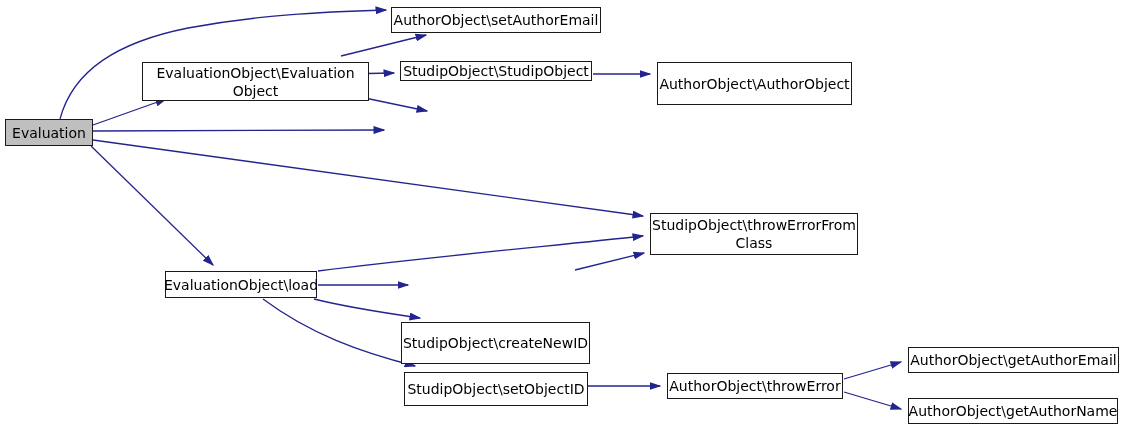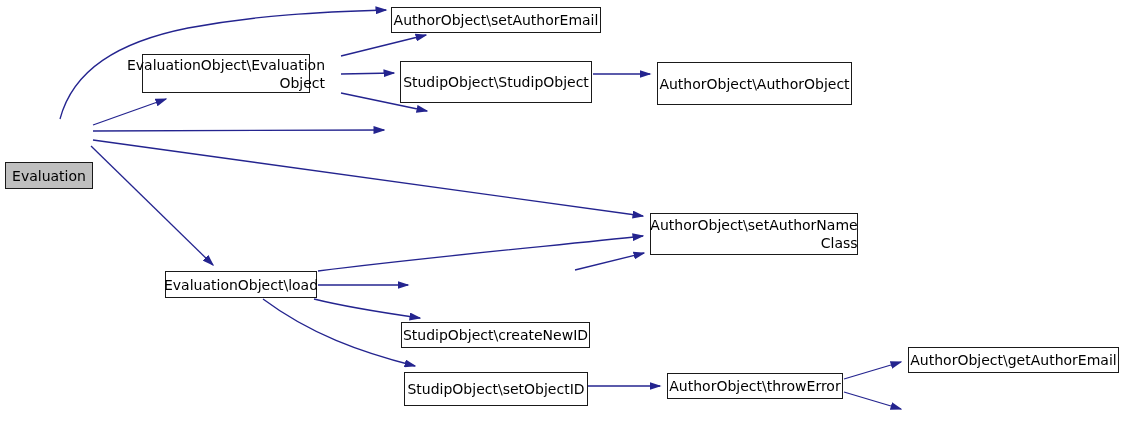--- a/index.html
+++ b/index.html
@@ -29,34 +29,33 @@
     fill: none;
     stroke: var(--edge-color);
     stroke-width: 1.3;
   }
   #arrow path { fill: var(--edge-color); }
   .node {
     position: absolute;
     display: flex;
     align-items: center;
     justify-content: center;
-    text-align: right;
+    text-align: center;
     background: var(--node-fill);
     border: 1px solid var(--node-border);
     color: var(--text-color);
     font-size: 14px;
     line-height: 18px;
     white-space: nowrap;
     cursor: pointer;
   }
   .node.wrap { white-space: pre-line; }
   .node.highlight {
     background: var(--highlight-fill);
     border-width: 1.5px;
-    margin-top: 43px;
   }
 </style>
 </head>
 <body>
 
 <div class="stage">
 
   <svg class="edge-layer" width="1125" height="431" viewBox="0 0 1125 431" xmlns="http://www.w3.org/2000/svg">
     <defs>
       <marker id="arrow" viewBox="0 0 12 8" refX="10.5" refY="4" markerWidth="12" markerHeight="8" markerUnits="userSpaceOnUse" orient="auto">
@@ -77,38 +76,39 @@
     <path class="edge" d="M 314 299 C 350 308 385 313 420 318" marker-end="url(#arrow)"></path>
     <path class="edge" d="M 263 299 C 310 334 360 352 415 366" marker-end="url(#arrow)"></path>
     <path class="edge" d="M 575 270 L 644 253" marker-end="url(#arrow)"></path>
     <path class="edge" d="M 588 386 L 660 386" marker-end="url(#arrow)"></path>
     <path class="edge" d="M 844 379 L 901 362" marker-end="url(#arrow)"></path>
     <path class="edge" d="M 844 392 L 901 409" marker-end="url(#arrow)"></path>
   </svg>
 
   <div class="node highlight" style="left:5px; top:119px; width:88px; height:27px">Evaluation</div>
 
-  <div class="node wrap" style="left:142px; top:54px; width:168px; height:39px">EvaluationObject\Evaluation
+  <div class="node wrap" style="left:142px; top:62px; width:227px; height:39px">EvaluationObject\Evaluation
 Object</div>
 
   <div class="node" style="left:391px; top:7px; width:210px; height:26px">AuthorObject\setAuthorEmail</div>
 
-  <div class="node" style="left:400px; top:61px; width:192px; height:42px">StudipObject\StudipObject</div>
+  <div class="node" style="left:400px; top:61px; width:192px; height:20px">StudipObject\StudipObject</div>
 
   <div class="node" style="left:657px; top:62px; width:195px; height:43px">AuthorObject\AuthorObject</div>
 
 
-  <div class="node wrap" style="left:650px; top:213px; width:208px; height:42px">AuthorObject\setAuthorName
+  <div class="node wrap" style="left:650px; top:213px; width:208px; height:42px">StudipObject\throwErrorFrom
 Class</div>
 
   <div class="node" style="left:165px; top:271px; width:152px; height:27px">EvaluationObject\load</div>
 
 
-  <div class="node" style="left:401px; top:322px; width:189px; height:26px">StudipObject\createNewID</div>
+  <div class="node" style="left:401px; top:322px; width:189px; height:42px">StudipObject\createNewID</div>
 
   <div class="node" style="left:404px; top:372px; width:184px; height:34px">StudipObject\setObjectID</div>
 
   <div class="node" style="left:667px; top:373px; width:176px; height:26px">AuthorObject\throwError</div>
 
   <div class="node" style="left:908px; top:347px; width:211px; height:26px">AuthorObject\getAuthorEmail</div>
 
+  <div class="node" style="left:908px; top:398px; width:210px; height:26px">AuthorObject\getAuthorName</div>
 
 </div>
 
 </body></html>

